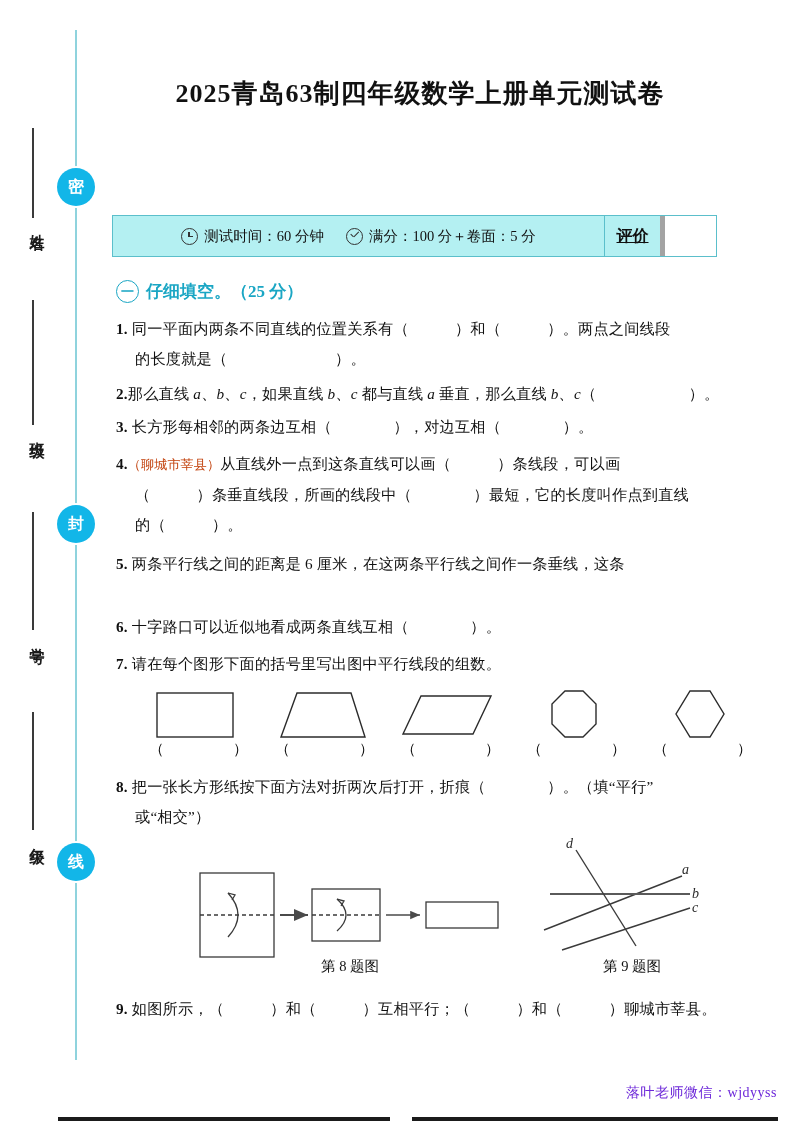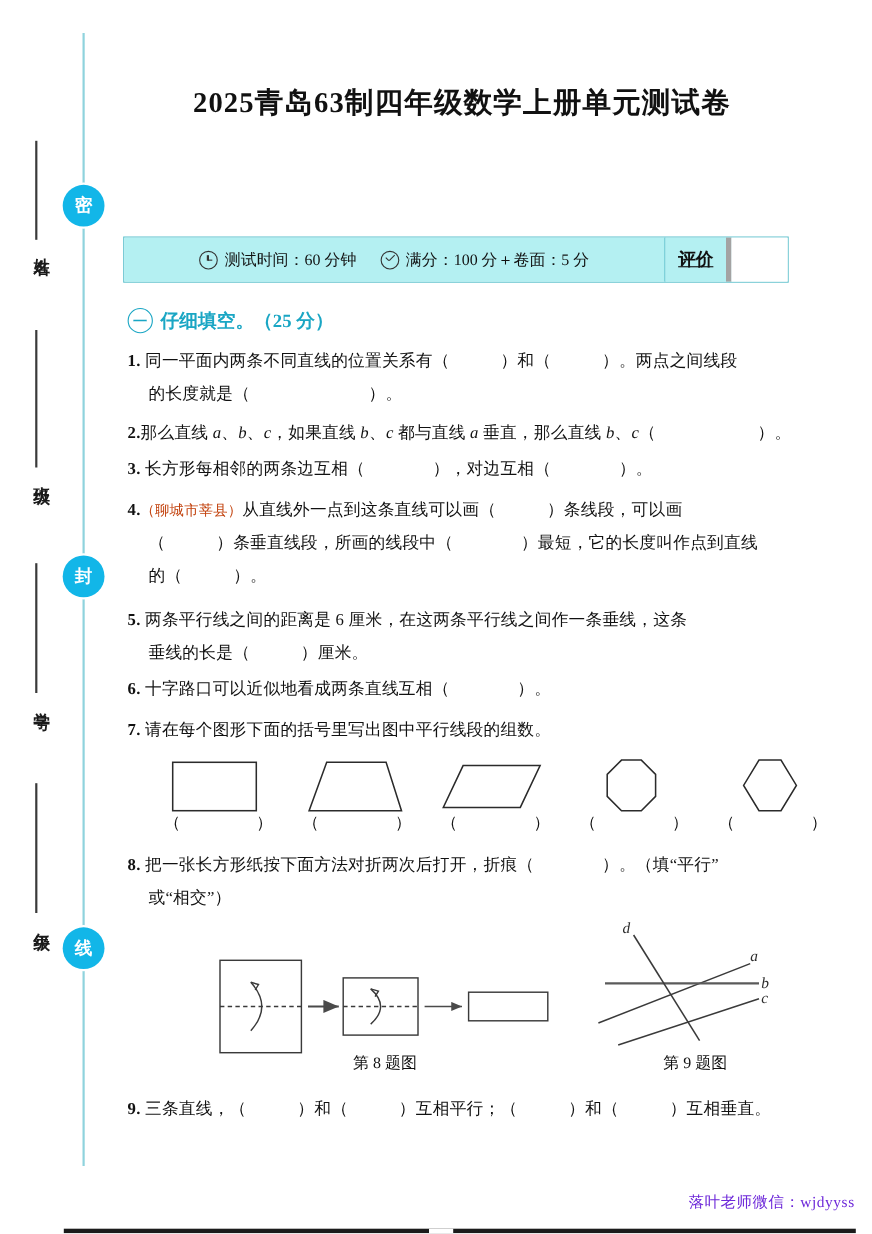--- a/index.html
+++ b/index.html
@@ -207,23 +207,20 @@
       </div>
       <div style="padding-left:19px;">
         <span>的（　　　）。</span>
       </div>
     </div>
 
     <div class="q" style="left:16px;top:537px;width:665px;">
       <div>
         <span class="num">5.</span>
         <span>两条平行线之间的距离是 6 厘米，在这两条平行线之间作一条垂线，这条</span>
-      </div>
-      <div style="padding-left:19px;">
-        <span>垂线的长是（　　　）厘米。</span>
       </div>
     </div>
 
     <div class="q" style="left:16px;top:600px;width:660px;">
       <span class="num">6.</span>
       <span>十字路口可以近似地看成两条直线互相（　　　　）。</span>
     </div>
 
     <div class="q" style="left:16px;top:637px;width:660px;">
       <span class="num">7.</span>
@@ -304,21 +301,21 @@
       <line x1="44" y1="16" x2="104" y2="112" stroke="#3a3a3a" stroke-width="1.4"></line>
       <text x="150" y="40" font-size="14" font-style="italic" font-family="Liberation Serif, serif" fill="#2b2b2b">a</text>
       <text x="160" y="64" font-size="14" font-style="italic" font-family="Liberation Serif, serif" fill="#2b2b2b">b</text>
       <text x="160" y="78" font-size="14" font-style="italic" font-family="Liberation Serif, serif" fill="#2b2b2b">c</text>
       <text x="34" y="14" font-size="14" font-style="italic" font-family="Liberation Serif, serif" fill="#2b2b2b">d</text>
     </svg>
     <div class="fig9-cap">第 9 题图</div>
 
     <div class="q" style="left:16px;top:982px;width:668px;">
       <span class="num">9.</span>
-      <span>三条直线，（　　　）和（　　　）互相平行；（　　　）和（　　　）互相垂直。</span>
+      <span>如图所示，（　　　）和（　　　）互相平行；（　　　）和（　　　）聊城市莘县。</span>
     </div>
 
     <div class="watermark">落叶老师微信：wjdyyss</div>
   </div>
 
   <div class="bottom-bar"></div>
   <div class="bottom-bar-gap"></div>
 </div>
 
 </body></html>

